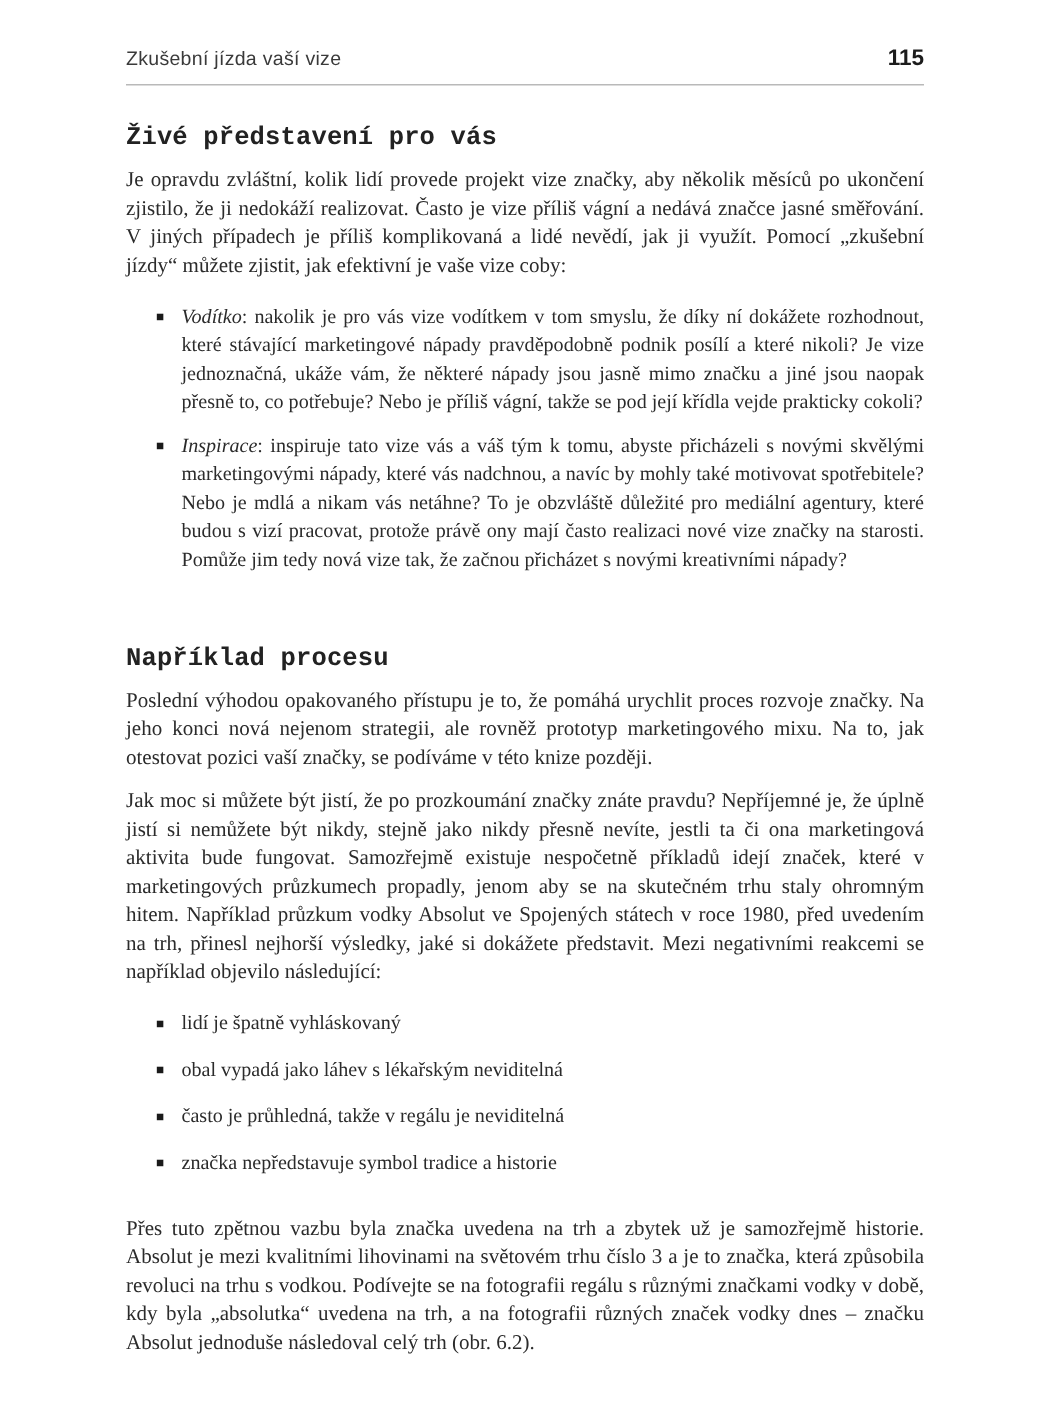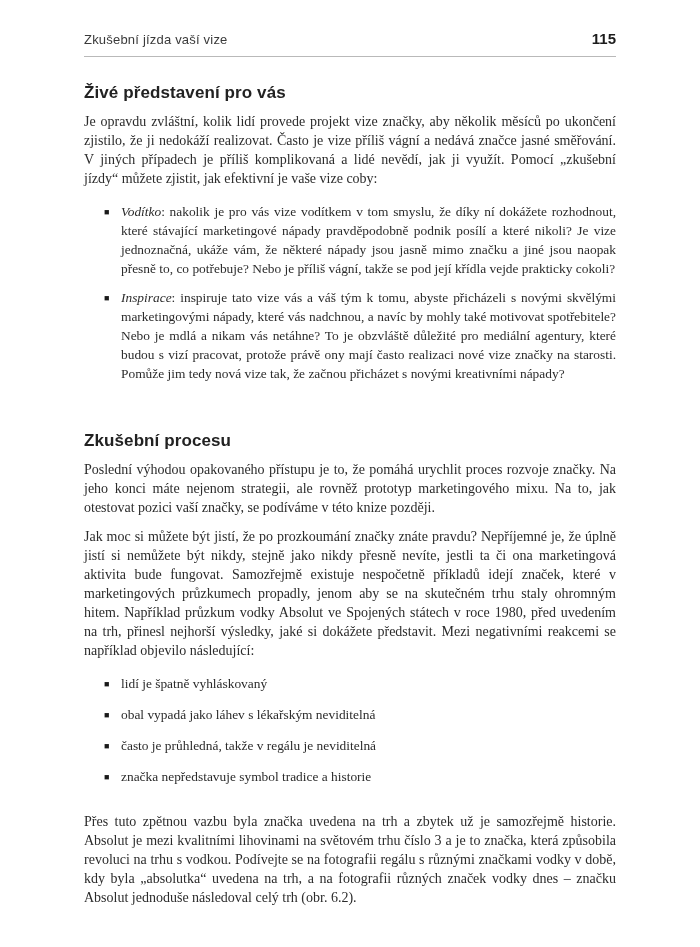--- a/index.html
+++ b/index.html
@@ -34,21 +34,21 @@
     letter-spacing: 0.2px;
   }
   .page-number {
     font-size: 15px;
     font-weight: bold;
     color: #1c1c1c;
     text-align: right;
   }
   
   h1.sec-heading {
-    font-family: Liberation Sans, sans-serif;
+    font-family: Liberation Mono, monospace;
     font-size: 17px;
     font-weight: bold;
     color: #222222;
     margin: 24px 0 9px 0;
     letter-spacing: 0.1px;
   }
   h1.first {
     margin-top: 26px;
   }
   
@@ -104,23 +104,23 @@
 
   <ul class="bullets">
     <li>
       <span class="bullet-mark">■</span><span class="lead-term">Vodítko</span><span>: nakolik je pro vás vize vodítkem v tom smyslu, že díky ní dokážete rozhodnout, které stávající marketingové nápady pravděpodobně podnik posílí a které nikoli? Je vize jednoznačná, ukáže vám, že některé nápady jsou jasně mimo značku a jiné jsou naopak přesně to, co potřebuje? Nebo je příliš vágní, takže se pod její křídla vejde prakticky cokoli?</span>
     </li>
     <li>
       <span class="bullet-mark">■</span><span class="lead-term">Inspirace</span><span>: inspiruje tato vize vás a váš tým k tomu, abyste přicházeli s novými skvělými marketingovými nápady, které vás nadchnou, a navíc by mohly také motivovat spotřebitele? Nebo je mdlá a nikam vás netáhne? To je obzvláště důležité pro mediální agentury, které budou s vizí pracovat, protože právě ony mají často realizaci nové vize značky na starosti. Pomůže jim tedy nová vize tak, že začnou přicházet s novými kreativními nápady?</span>
     </li>
   </ul>
 
-  <h1 class="sec-heading">Zkušební procesu</h1>
+  <h1 class="sec-heading">Například procesu</h1>
 
-  <p class="body-text">Poslední výhodou opakovaného přístupu je to, že pomáhá urychlit proces rozvoje značky. Na jeho konci máte nejenom strategii, ale rovněž prototyp marketingového mixu. Na to, jak otestovat pozici vaší značky, se podíváme v této knize později.</p>
+  <p class="body-text">Poslední výhodou opakovaného přístupu je to, že pomáhá urychlit proces rozvoje značky. Na jeho konci nová nejenom strategii, ale rovněž prototyp marketingového mixu. Na to, jak otestovat pozici vaší značky, se podíváme v této knize později.</p>
 
 
   <p class="body-text">Jak moc si můžete být jistí, že po prozkoumání značky znáte pravdu? Nepříjemné je, že úplně jistí si nemůžete být nikdy, stejně jako nikdy přesně nevíte, jestli ta či ona marketingová aktivita bude fungovat. Samozřejmě existuje nespočetně příkladů idejí značek, které v marketingových průzkumech propadly, jenom aby se na skutečném trhu staly ohromným hitem. Například průzkum vodky Absolut ve Spojených státech v roce 1980, před uvedením na trh, přinesl nejhorší výsledky, jaké si dokážete představit. Mezi negativními reakcemi se například objevilo následující:</p>
 
   <ul class="bullets short">
     <li>
       <span class="bullet-mark">■</span><span>lidí je špatně vyhláskovaný</span>
     </li>
     <li>
       <span class="bullet-mark">■</span><span>obal vypadá jako láhev s lékařským neviditelná</span>

